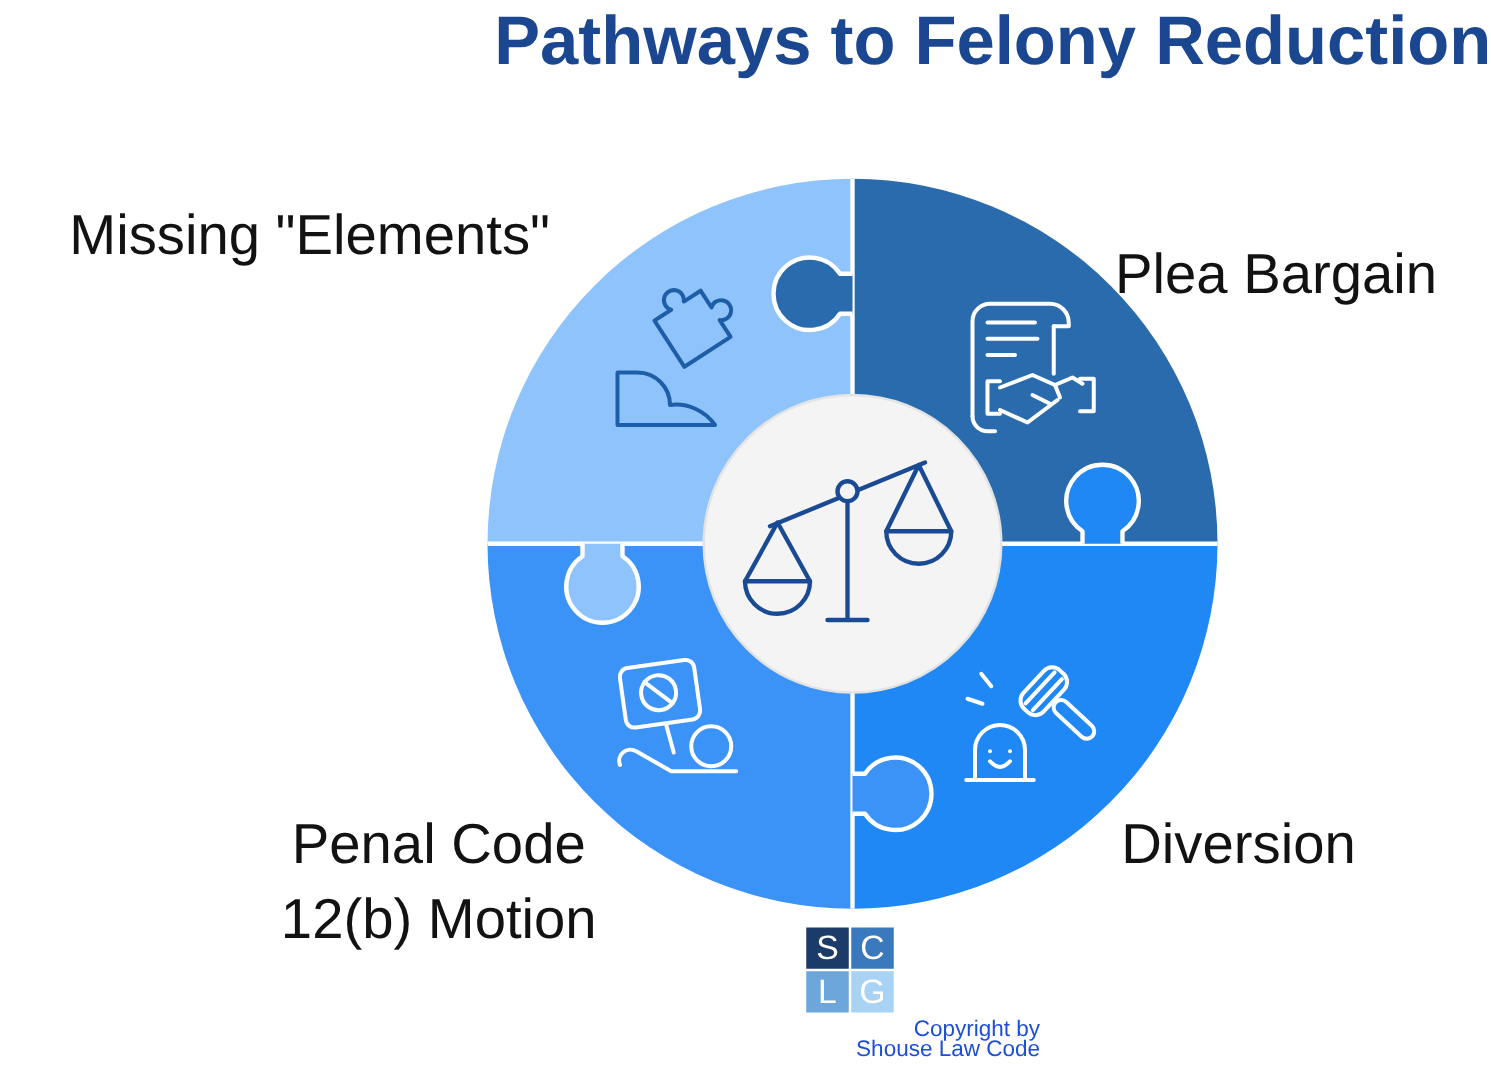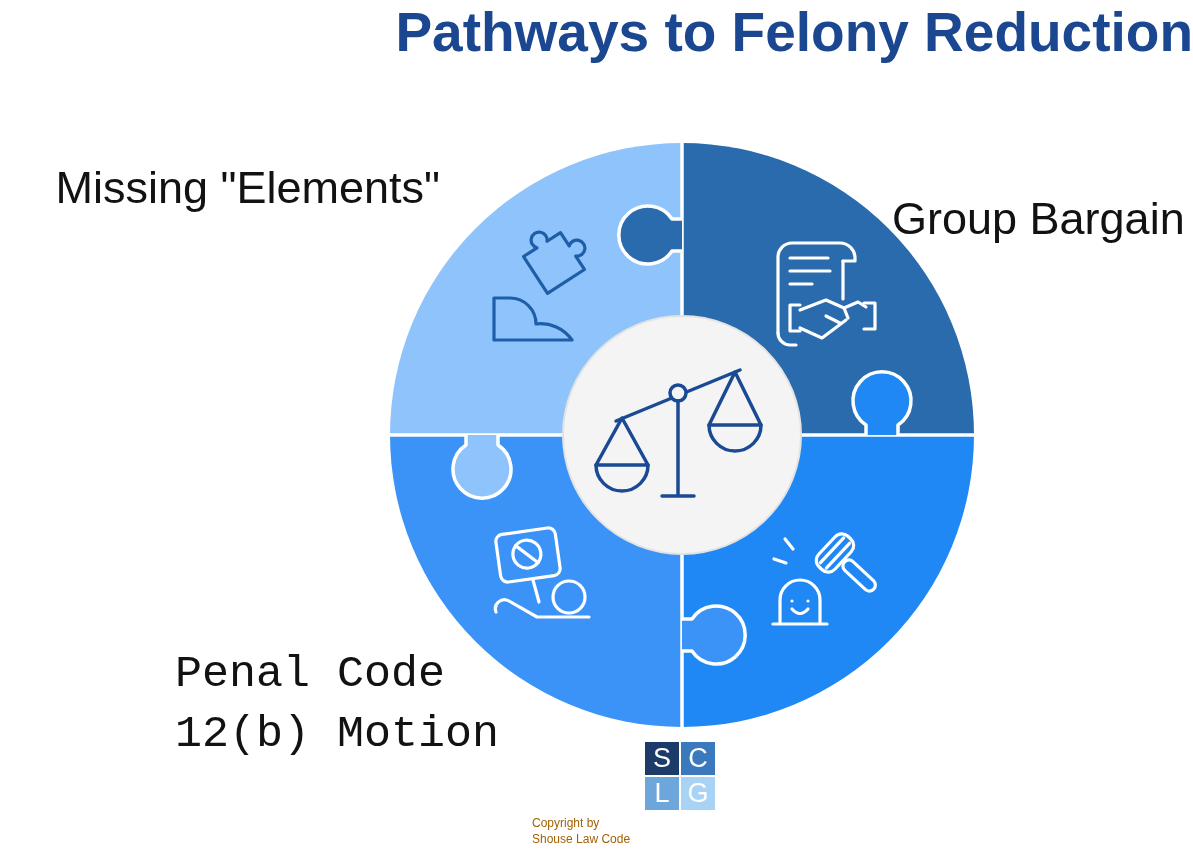--- a/index.html
+++ b/index.html
@@ -4,47 +4,48 @@
 <style>
   html,body{margin:0;padding:0;background:#fff;}
   body{width:1193px;height:852px;position:relative;overflow:hidden;
        font-family:"Liberation Sans", sans-serif;}
   .title{position:absolute;top:0;left:0;width:100%;text-align:right;
          font-size:55px;font-weight:bold;letter-spacing:0;}
   .seg-label{position:absolute;font-size:45px;line-height:60px;color:#121212;
              white-space:nowrap;}
   .label-tl{top:158px;right:753px;text-align:right;}
   .label-tr{top:189px;left:892px;}
-  .label-bl{top:645px;left:175px;width:352px;text-align:left;font-family:Liberation Mono, monospace;}
+  .label-bl{top:645px;left:175px;width:352px;text-align:center;}
   .label-br{top:645px;left:897px;}
   .puzzle{position:absolute;left:382px;top:135px;}
   .logo{position:absolute;left:645px;top:742px;width:72px;height:70px;
         display:grid;grid-template-columns:34px 34px;grid-template-rows:33px 33px;
         gap:2px;}
   .logo-sq{display:flex;align-items:center;justify-content:center;
            color:#fff;font-size:27px;font-weight:300;}
-  .copyright{position:absolute;left:532px;top:815px;width:300px;text-align:left;
-             font-size:12px;line-height:16px;color:#a16207;}
+  .copyright{position:absolute;left:532px;top:815px;width:300px;text-align:right;
+             font-size:18px;line-height:16px;color:#1d4ed8;}
 </style>
 </head>
 <body>
 
 <div class="title" style="color: rgb(27, 71, 145);">Pathways to Felony Reduction</div>
 
 <div class="seg-label label-tl">
   <div>Missing "Elements"</div>
 </div>
 <div class="seg-label label-tr">
-  <div>Group Bargain</div>
+  <div>Plea Bargain</div>
 </div>
 <div class="seg-label label-bl">
   <div>Penal Code</div>
   <div>12(b) Motion</div>
 </div>
 <div class="seg-label label-br">
+  <div>Diversion</div>
 </div>
 
 <svg class="puzzle" width="600" height="600" viewBox="0 0 600 600">
 
   <path d="M300 300 L300 8 A292 292 0 0 0 8 300 Z" fill="#8ec4fb"></path>
   <path d="M300 300 L592 300 A292 292 0 0 0 300 8 Z" fill="#2a6bae"></path>
   <path d="M300 300 L300 592 A292 292 0 0 0 592 300 Z" fill="#1f88f5"></path>
   <path d="M300 300 L8 300 A292 292 0 0 0 300 592 Z" fill="#3b93f8"></path>
 
   <path d="M300 8 V592 M8 300 H592" stroke="#ffffff" stroke-width="3.5" fill="none"></path>

